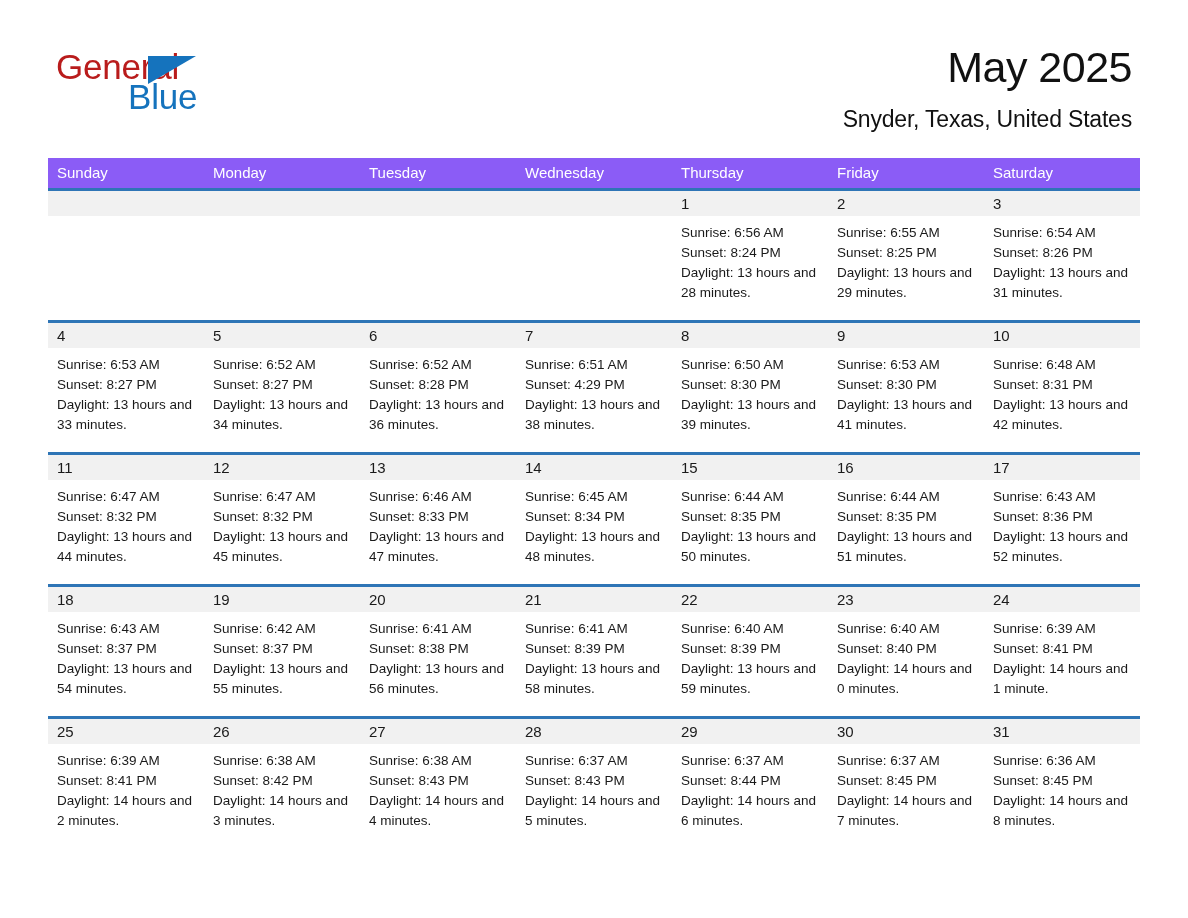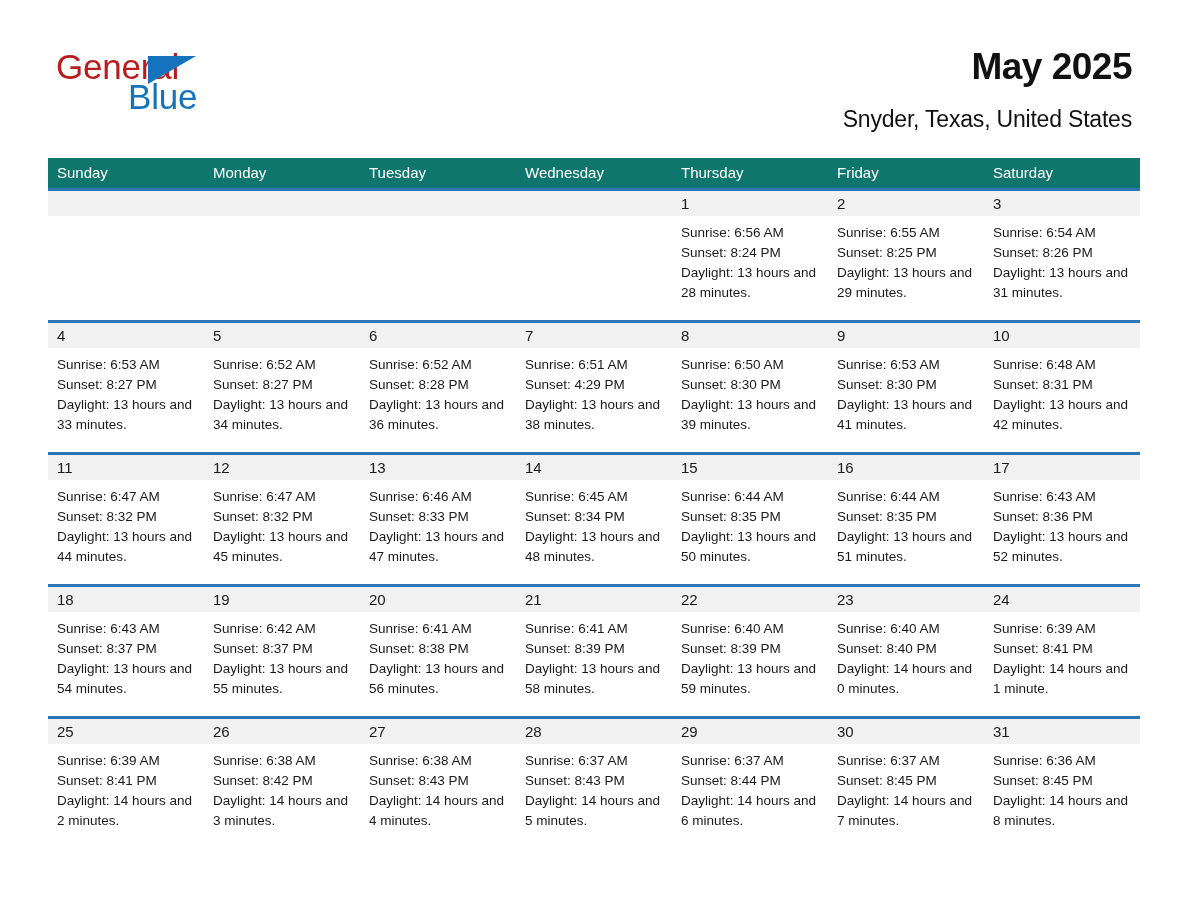--- a/index.html
+++ b/index.html
@@ -68,23 +68,23 @@
     text-align: center;
   }
 
   .title-block {
     position: absolute;
     right: 56px;
     top: 42px;
     text-align: right;
   }
   .cal-title {
-    font-size: 37px;
+    font-size: 43px;
     line-height: 50px;
-    font-weight: bold;
+    font-weight: normal;
     color: #111111;
     margin: 0;
     letter-spacing: -0.5px;
   }
   .cal-subtitle {
     font-size: 23px;
     line-height: 30px;
     font-weight: normal;
     color: #111111;
     margin: 12px 0 12px 0;
@@ -99,21 +99,21 @@
     width: 1092px;
     border-collapse: collapse;
     table-layout: fixed;
   }
   .calendar th, .calendar td {
     padding: 0;
     margin: 0;
     vertical-align: top;
   }
   .dow-row th {
-    background: #0f766e;
+    background: #8b5cf6;
     color: #ffffff;
     font-size: 15px;
     font-weight: normal;
     text-align: left;
     height: 30px;
     line-height: 30px;
     padding: 0 0 0 9px;
     box-sizing: border-box;
   }
   .week-row td {

